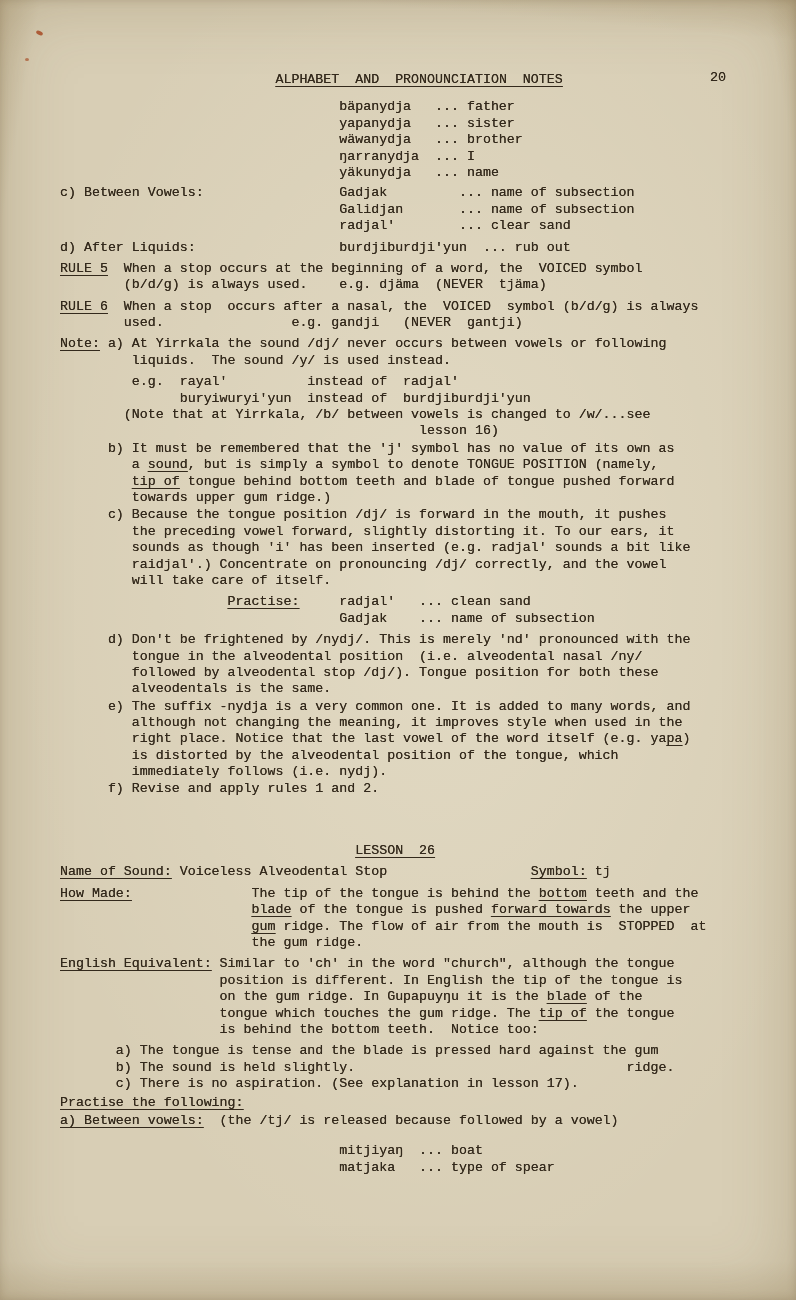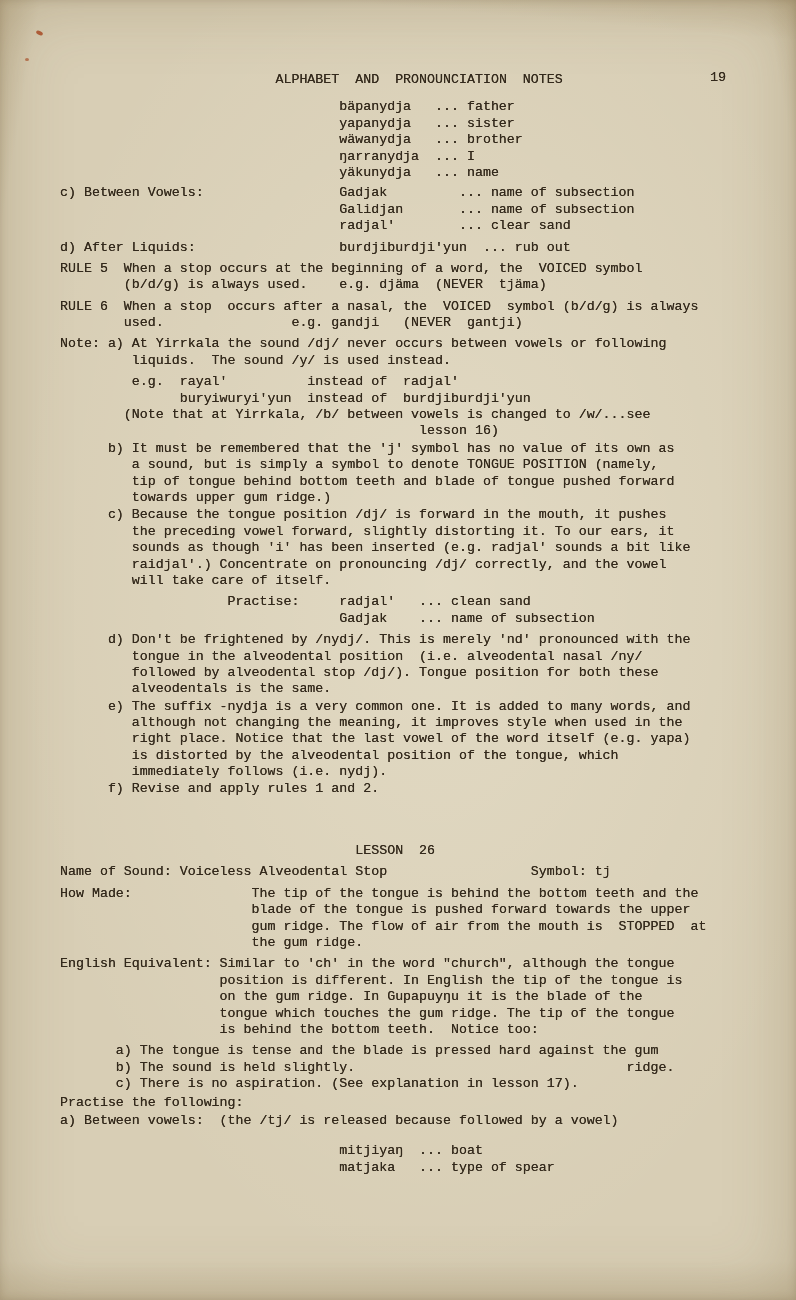--- a/index.html
+++ b/index.html
@@ -29,20 +29,21 @@
     top: 72px;
     font-family: "Liberation Mono", "DejaVu Sans Mono", monospace;
     font-size: 13.3px;
     line-height: 16.4px;
     color: var(--ink, #33291c);
     white-space: pre;
     text-shadow: 0 0 0.5px rgba(45, 34, 18, 0.85);
   }
   .line { height: 16.4px; }
   .u {
+    text-decoration: underline;
     text-underline-offset: 3px;
     text-decoration-thickness: 1px;
   }
   .page-number {
     position: absolute;
     left: 710px;
     top: 70px;
     font-family: "Liberation Mono", "DejaVu Sans Mono", monospace;
     font-size: 13.5px;
     color: var(--ink, #33291c);
@@ -65,15 +66,15 @@
     border-radius: 50%;
     opacity: 0.7;
   }
 </style>
 </head>
 <body>
 
 <div class="page">
   <div class="speck-a"></div>
   <div class="speck-b"></div>
-  <div class="page-number">19</div>
+  <div class="page-number">20</div>
   <div class="typing"><div class="line"><span>                           </span><span class="u">ALPHABET  AND  PRONOUNCIATION  NOTES</span></div><div class="line" style="margin-top: 11px;"><span>                                   bäpanydja   ... father</span></div><div class="line"><span>                                   yapanydja   ... sister</span></div><div class="line"><span>                                   wäwanydja   ... brother</span></div><div class="line"><span>                                   ŋarranydja  ... I</span></div><div class="line"><span>                                   yäkunydja   ... name</span></div><div class="line" style="margin-top: 4px;"><span>c) Between Vowels:                 Gadjak         ... name of subsection</span></div><div class="line"><span>                                   Galidjan       ... name of subsection</span></div><div class="line"><span>                                   radjal'        ... clear sand</span></div><div class="line" style="margin-top: 5px;"><span>d) After Liquids:                  burdjiburdji'yun  ... rub out</span></div><div class="line" style="margin-top: 5px;"><span class="u">RULE 5</span><span>  When a stop occurs at the beginning of a word, the  VOICED symbol</span></div><div class="line"><span>        (b/d/g) is always used.    e.g. djäma  (NEVER  tjäma)</span></div><div class="line" style="margin-top: 5px;"><span class="u">RULE 6</span><span>  When a stop  occurs after a nasal, the  VOICED  symbol (b/d/g) is always</span></div><div class="line"><span>        used.                e.g. gandji   (NEVER  gantji)</span></div><div class="line" style="margin-top: 5px;"><span class="u">Note:</span><span> a) At Yirrkala the sound /dj/ never occurs between vowels or following</span></div><div class="line"><span>         liquids.  The sound /y/ is used instead.</span></div><div class="line" style="margin-top: 5px;"><span>         e.g.  rayal'          instead of  radjal'</span></div><div class="line"><span>               buryiwuryi'yun  instead of  burdjiburdji'yun</span></div><div class="line"><span>        (Note that at Yirrkala, /b/ between vowels is changed to /w/...see</span></div><div class="line"><span>                                             lesson 16)</span></div><div class="line" style="margin-top: 1px;"><span>      b) It must be remembered that the 'j' symbol has no value of its own as</span></div><div class="line"><span>         a </span><span class="u">sound</span><span>, but is simply a symbol to denote TONGUE POSITION (namely,</span></div><div class="line"><span>         </span><span class="u">tip of</span><span> tongue behind bottom teeth and blade of tongue pushed forward</span></div><div class="line"><span>         towards upper gum ridge.)</span></div><div class="line" style="margin-top: 1px;"><span>      c) Because the tongue position /dj/ is forward in the mouth, it pushes</span></div><div class="line"><span>         the preceding vowel forward, slightly distorting it. To our ears, it</span></div><div class="line"><span>         sounds as though 'i' has been inserted (e.g. radjal' sounds a bit like</span></div><div class="line"><span>         raidjal'.) Concentrate on pronouncing /dj/ correctly, and the vowel</span></div><div class="line"><span>         will take care of itself.</span></div><div class="line" style="margin-top: 5px;"><span>                     </span><span class="u">Practise:</span><span>     radjal'   ... clean sand</span></div><div class="line"><span>                                   Gadjak    ... name of subsection</span></div><div class="line" style="margin-top: 5px;"><span>      d) Don't be frightened by /nydj/. This is merely 'nd' pronounced with the</span></div><div class="line"><span>         tongue in the alveodental position  (i.e. alveodental nasal /ny/</span></div><div class="line"><span>         followed by alveodental stop /dj/). Tongue position for both these</span></div><div class="line"><span>         alveodentals is the same.</span></div><div class="line" style="margin-top: 1px;"><span>      e) The suffix -nydja is a very common one. It is added to many words, and</span></div><div class="line"><span>         although not changing the meaning, it improves style when used in the</span></div><div class="line"><span>         right place. Notice that the last vowel of the word itself (e.g. ya</span><span class="u">pa</span><span>)</span></div><div class="line"><span>         is distorted by the alveodental position of the tongue, which</span></div><div class="line"><span>         immediately follows (i.e. nydj).</span></div><div class="line"><span>      f) Revise and apply rules 1 and 2.</span></div><div class="line" style="margin-top: 46px;"><span>                                     </span><span class="u">LESSON  26</span></div><div class="line" style="margin-top: 5px;"><span class="u">Name of Sound:</span><span> Voiceless Alveodental Stop</span><span>                  </span><span class="u">Symbol:</span><span> tj</span></div><div class="line" style="margin-top: 5px;"><span class="u">How Made:</span><span>               </span><span>The tip of the tongue is behind the </span><span class="u">bottom</span><span> teeth and the</span></div><div class="line"><span>                        </span><span class="u">blade</span><span> of the tongue is pushed </span><span class="u">forward towards</span><span> the upper</span></div><div class="line"><span>                        </span><span class="u">gum</span><span> ridge. The flow of air from the mouth is  STOPPED  at</span></div><div class="line"><span>                        the gum ridge.</span></div><div class="line" style="margin-top: 5px;"><span class="u">English Equivalent:</span><span> Similar to 'ch' in the word "church", although the tongue</span></div><div class="line"><span>                    position is different. In English the tip of the tongue is</span></div><div class="line"><span>                    on the gum ridge. In Gupapuyŋu it is the </span><span class="u">blade</span><span> of the</span></div><div class="line"><span>                    tongue which touches the gum ridge. The </span><span class="u">tip of</span><span> the tongue</span></div><div class="line"><span>                    is behind the bottom teeth.  Notice too:</span></div><div class="line" style="margin-top: 5px;"><span>       a) The tongue is tense and the blade is pressed hard against the gum</span></div><div class="line"><span>       b) The sound is held slightly.</span><span>                                  </span><span>ridge.</span></div><div class="line"><span>       c) There is no aspiration. (See explanation in lesson 17).</span></div><div class="line" style="margin-top: 3px;"><span class="u">Practise the following:</span></div><div class="line" style="margin-top: 1px;"><span class="u">a) Between vowels:</span><span>  (the /tj/ is released because followed by a vowel)</span></div><div class="line" style="margin-top: 14px;"><span>                                   mitjiyaŋ  ... boat</span></div><div class="line"><span>                                   matjaka   ... type of spear</span></div></div>
 </div>
 
 </body></html>

